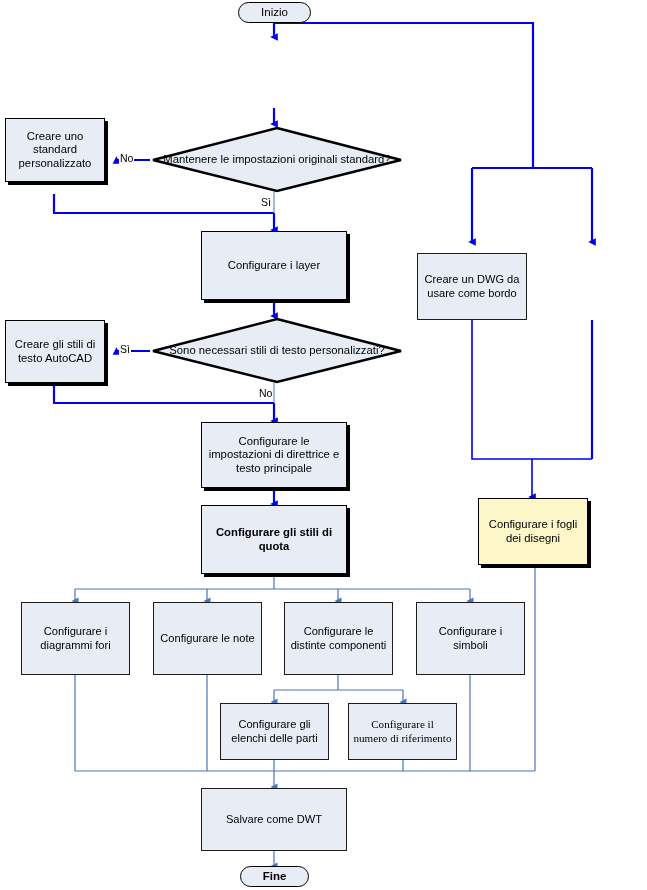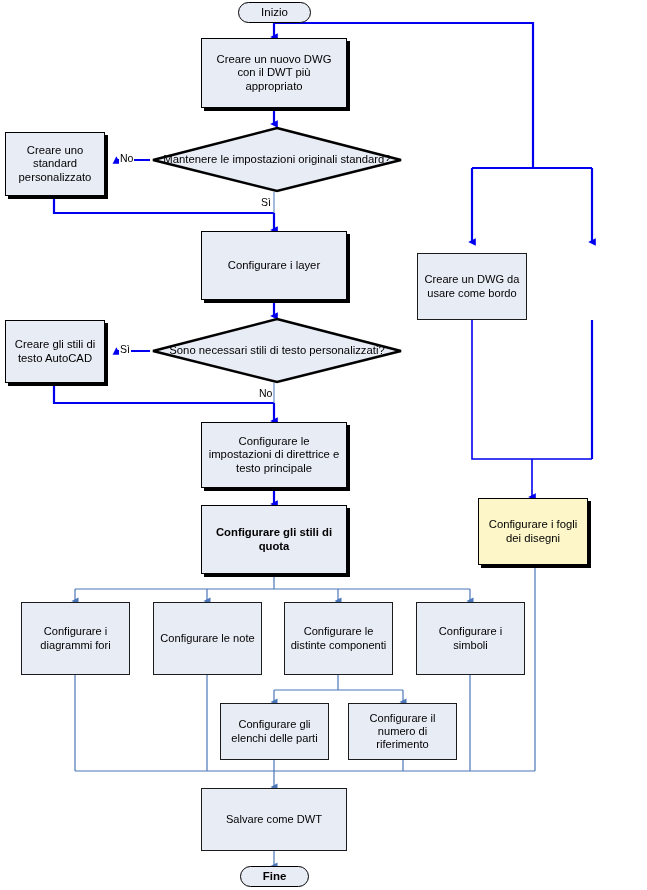--- a/index.html
+++ b/index.html
@@ -103,32 +103,29 @@
       <path d="M274,771 L274,787" marker-end="url(#ah-soft)"></path>
 
       <path d="M274,851 L274,866" marker-end="url(#ah-soft)"></path>
     </g>
   </svg>
 
   <div class="node term" style="left:238px;top:2px;width:73px;height:21px;justify-content:center;">
     <span>Inizio</span>
   </div>
 
-  <div class="node proc shadow" style="left:201px;top:38px;width:146px;height:70px;padding:4px 6px;">
-    <span>Creare un nuovo DWG con il DWT più appropriato</span>
-  </div>
 
   <div class="diamond" style="left:150px;top:126px;width:254px;height:67px;">
     <svg width="254" height="67" viewBox="0 0 254 67">
       <path d="M127,2 L251,34 L127,65 L3,34 Z" fill="#e8ecf5" stroke="#000" stroke-width="2.4"></path>
     </svg>
     <div class="dlabel">Mantenere le impostazioni originali standard?</div>
   </div>
 
-  <div class="node proc shadow" style="left:5px;top:132px;width:100px;height:64px;padding:9px 4px;">
+  <div class="node proc shadow" style="left:5px;top:118px;width:100px;height:64px;padding:9px 4px;">
     <span>Creare uno standard personalizzato</span>
   </div>
 
   <div class="edgelabel" style="left:119px;top:153px;">No</div>
   <div class="edgelabel" style="left:260px;top:197px;">Sì</div>
 
   <div class="node proc shadow" style="left:201px;top:231px;width:146px;height:69px;">
     <span>Configurare i layer</span>
   </div>
 
@@ -176,21 +173,21 @@
   </div>
 
   <div class="node proc thin" style="left:416px;top:602px;width:109px;height:73px;padding:3px 4px;">
     <span>Configurare i simboli</span>
   </div>
 
   <div class="node proc thin" style="left:220px;top:703px;width:109px;height:57px;padding:3px 4px;">
     <span>Configurare gli elenchi delle parti</span>
   </div>
 
-  <div class="node proc thin" style="left:348px;top:703px;width:109px;height:57px;padding:0 4px;">
+  <div class="node proc thin" style="left:348px;top:703px;width:109px;height:57px;padding:0 4px;font-family:Liberation Serif, serif;">
     <span>Configurare il numero di riferimento</span>
   </div>
 
   <div class="node proc thin" style="left:201px;top:788px;width:146px;height:63px;">
     <span>Salvare come DWT</span>
   </div>
 
   <div class="node term" style="left:240px;top:866px;width:69px;height:21px;border-width:1.3px;font-weight:bold;">
     <span>Fine</span>
   </div>

